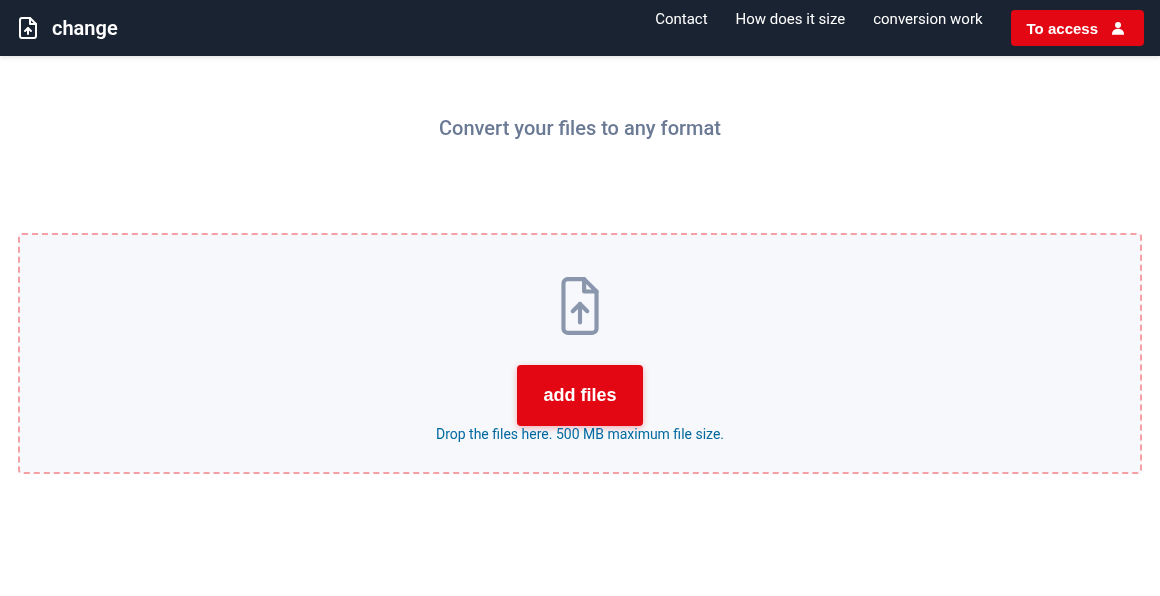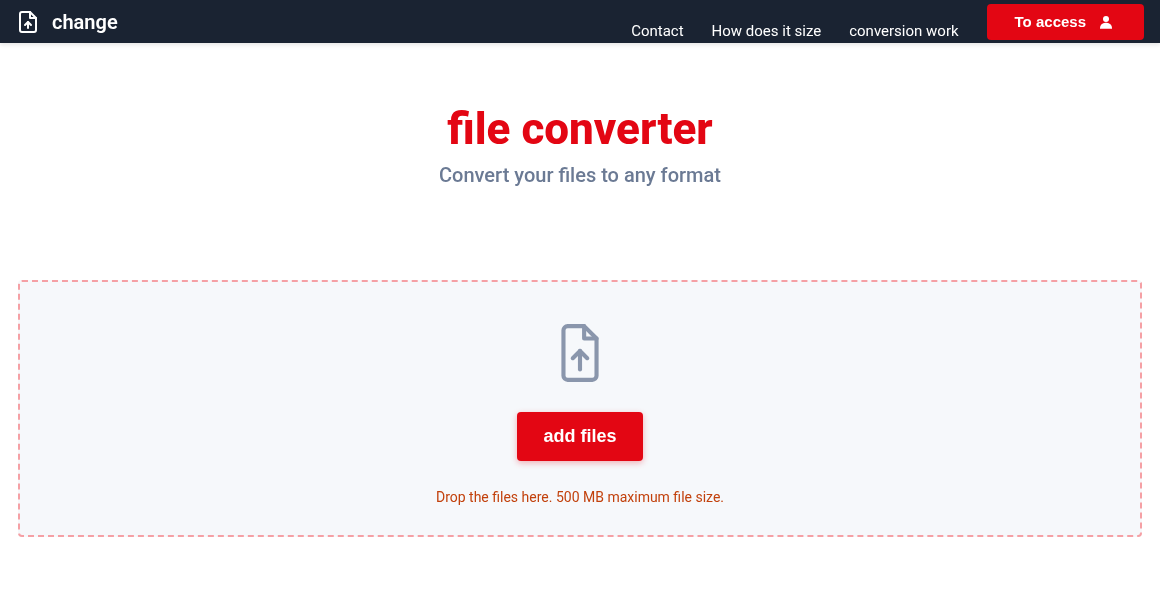--- a/index.html
+++ b/index.html
@@ -9,21 +9,21 @@
     }
     body {
       font-family: -apple-system, BlinkMacSystemFont, 'Segoe UI', Roboto, Arial, sans-serif;
       background: #ffffff;
       width: 1160px;
       height: 596px;
       overflow: hidden;
     }
     .header {
       background: #1a2332;
-      height: 43px;
+      height: 56px;
       display: flex;
       align-items: center;
       justify-content: space-between;
       padding: 0 16px;
       box-shadow: 0 2px 4px rgba(0,0,0,0.1);
     }
     .logo-section {
       display: flex;
       align-items: center;
       gap: 12px;
@@ -35,34 +35,34 @@
       align-items: center;
       justify-content: center;
     }
     .logo-text {
       color: #ffffff;
       font-size: 20px;
       font-weight: 600;
     }
     .nav-section {
       display: flex;
-      align-items: flex-end;
+      align-items: flex-start;
       gap: 28px;
     }
     .nav-link {
       color: #ffffff;
       font-size: 15px;
       cursor: pointer;
       text-decoration: none;
     }
     .access-button {
       background: #e30613;
       color: #ffffff;
       border: none;
-      padding: 8px 28px;
+      padding: 8px 16px;
       font-size: 15px;
       font-weight: 600;
       border-radius: 4px;
       display: flex;
       align-items: center;
       gap: 10px;
       cursor: pointer;
     }
     .person-icon {
       width: 20px;
@@ -102,30 +102,29 @@
       height: 62px;
       margin-bottom: 28px;
       display: flex;
       align-items: center;
       justify-content: center;
     }
     .add-files-button {
       background: #e30613;
       color: #ffffff;
       border: none;
-      padding: 14px 26px;
+      padding: 20px 26px;
       font-size: 18px;
       font-weight: 700;
       border-radius: 4px;
       cursor: pointer;
       box-shadow: 0 2px 6px rgba(227, 6, 19, 0.3);
-      margin-bottom: 28px;
     }
     .dropzone-hint {
-      color: #c2410c;
+      color: #0369a1;
       font-size: 14px;
     }
   </style>
 </head>
 <body>
 
 <header class="header">
   <div class="logo-section">
     <span class="logo-icon">
       <svg width="24" height="24" viewBox="0 0 24 24" fill="none" stroke="#ffffff" stroke-width="2" stroke-linecap="round" stroke-linejoin="round">
@@ -147,21 +146,20 @@
         <svg width="18" height="18" viewBox="0 0 24 24" fill="#ffffff">
           <circle cx="12" cy="8" r="4"></circle>
           <path d="M4 21v-1a7 7 0 0 1 7-7h2a7 7 0 0 1 7 7v1z"></path>
         </svg>
       </span>
     </button>
   </nav>
 </header>
 
 <main class="main-content">
-  <h1 class="page-title">file converter</h1>
   <p class="page-subtitle">Convert your files to any format</p>
 
   <div class="dropzone">
     <span class="upload-icon">
       <svg width="50" height="62" viewBox="0 0 24 30" fill="none" stroke="#8a96ac" stroke-width="2" stroke-linecap="round" stroke-linejoin="round">
         <path d="M14 2H6a2 2 0 0 0-2 2v22a2 2 0 0 0 2 2h12a2 2 0 0 0 2-2V8z"></path>
         <polyline points="14 2 14 8 20 8"></polyline>
         <line x1="12" y1="23" x2="12" y2="14"></line>
         <polyline points="8.5 17.5 12 14 15.5 17.5"></polyline>
       </svg>

